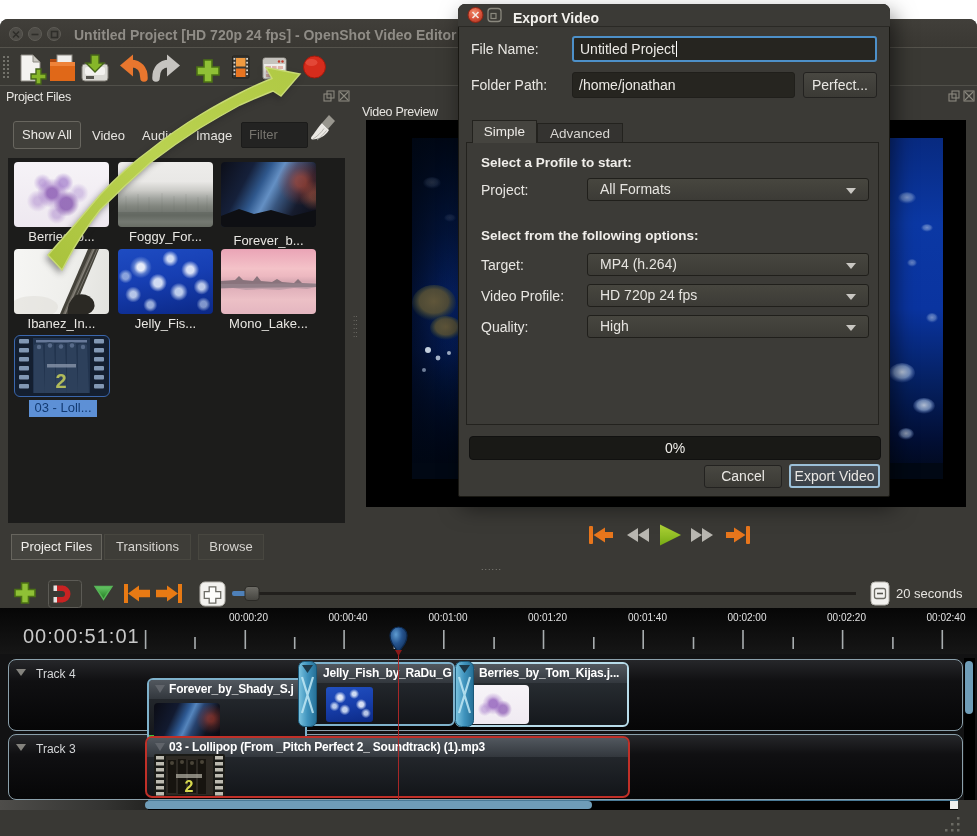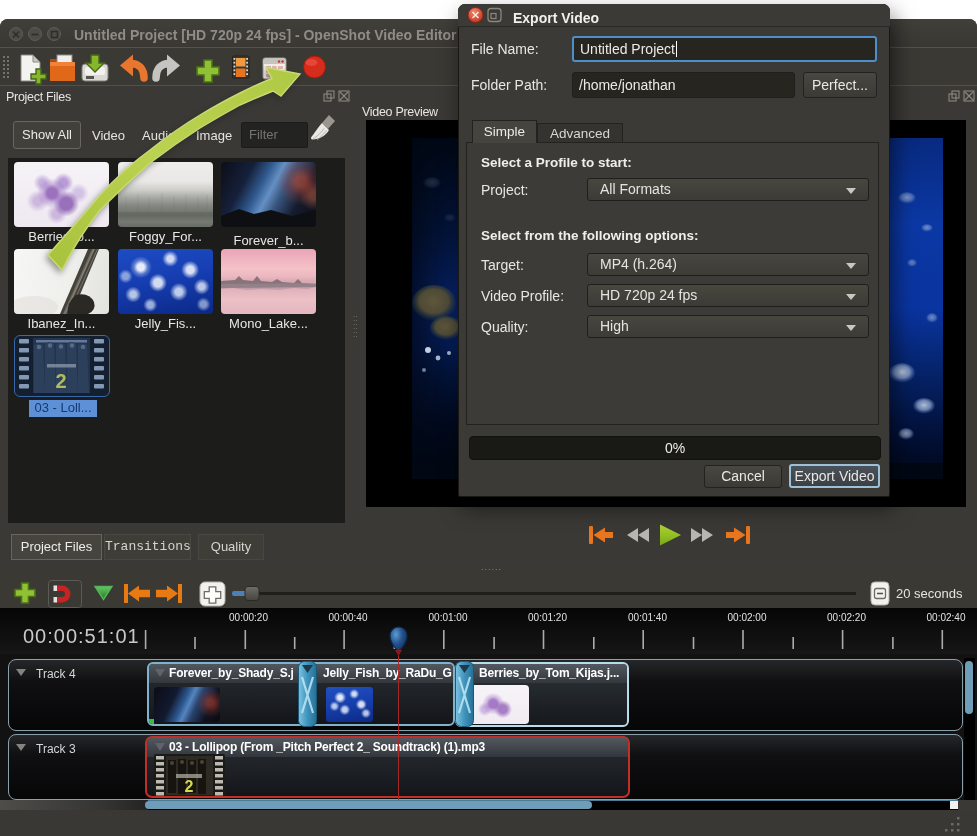--- a/index.html
+++ b/index.html
@@ -255,22 +255,22 @@
         <circle cx="57" cy="9.5" r="2.2"></circle>
         <circle cx="68" cy="11" r="2.2"></circle>
       </g>
     <rect x="32" y="28" width="29" height="3.5" fill="#9aa2ae" opacity="0.75"></rect>
     <text x="46" y="52" font-size="20" font-weight="bold" fill="#c2c84e" text-anchor="middle" font-family="Liberation Sans, sans-serif">2</text>
     <rect x="18" y="2" width="57" height="55" fill="#3a66c0" opacity="0.12"></rect>
   </svg>
 </div>
 <div class="abs" style="left:29px; top:400px; width:68px; height:17px; background:#5d90d6; color:#123a72; font-size:13px; text-align:center; line-height:16px;">03 - Loll...</div>
 <div class="btab abs active" style="left:11px; width:91px;">Project Files</div>
-<div class="btab abs" style="left:104px; width:87px;font-family:Liberation Mono, monospace;">Transitions</div>
-<div class="btab abs" style="left:198px; width:66px;">Quality</div>
+<div class="btab abs" style="left:104px; width:87px;">Transitions</div>
+<div class="btab abs" style="left:198px; width:66px;">Browse</div>
 <div id="preview" class="abs"></div>
 <svg class="abs" style="left:412px; top:138px;" width="531" height="341" viewBox="0 0 531 341">
   <defs>
     <linearGradient id="sea" x1="0" y1="0" x2="0" y2="1">
       <stop offset="0" stop-color="#082a80"></stop>
       <stop offset="0.25" stop-color="#0b38a4"></stop>
       <stop offset="0.5" stop-color="#0a34a0"></stop>
       <stop offset="0.72" stop-color="#052060"></stop>
       <stop offset="0.88" stop-color="#020f36"></stop>
       <stop offset="1" stop-color="#010818"></stop>
@@ -422,21 +422,21 @@
 <div class="track" style="top:734px; height:66px;"></div>
 <svg class="abs" style="left:14px; top:666px;" width="14" height="12">
     <path d="M2,3 h10 l-5,7 z" fill="#84837e"></path>
   </svg>
 <div class="tracklabel" style="left:36px; top:667px;">Track 4</div>
 <svg class="abs" style="left:14px; top:741px;" width="14" height="12">
     <path d="M2,3 h10 l-5,7 z" fill="#84837e"></path>
   </svg>
 <div class="tracklabel" style="left:36px; top:742px;">Track 3</div>
 
-<div class="clip abs" style="left:147px; top:662px; width:160px; height:64px; border:2px solid #7fb2cc; border-radius:6px; background:linear-gradient(#3a3f45 0%,#23272c 30%,#131519 100%); overflow:hidden;">
+<div class="clip abs" style="left:147px; top:678px; width:160px; height:64px; border:2px solid #7fb2cc; border-radius:6px; background:linear-gradient(#3a3f45 0%,#23272c 30%,#131519 100%); overflow:hidden;">
   <div class="cliphead" style="padding-left:20px;">Forever_by_Shady_S.j</div>
   <svg style="position:absolute;left:4px;top:3px;" width="14" height="12">
       <path d="M2,2 h10 l-5,8 z" fill="#60646a"></path>
     </svg>
   <div style="position:absolute; left:5px; top:23px; width:66px; height:35px; border-radius:4px; background:linear-gradient(115deg,#0b0c14 0%,#121a30 30%,#2e5a94 45%,#5585bd 52%,#27426e 62%,#10131f 80%,#0a0a12 100%);">
    <div style="position:absolute;inset:0;border-radius:4px;background:radial-gradient(circle at 86% 45%, rgba(190,66,48,0.55) 0 3px, rgba(170,60,45,0.3) 8px, transparent 15px);"></div>
   </div>
   <div style="position:absolute; left:0; bottom:0; width:5px; height:5px; background:#3dbf3d;"></div>
 </div>
 <div class="clip abs" style="left:307px; top:662px; width:148px; height:64px; border:2px solid #7fb2cc; border-radius:6px; background:linear-gradient(#3a3f45 0%,#23272c 30%,#131519 100%); overflow:hidden;">

